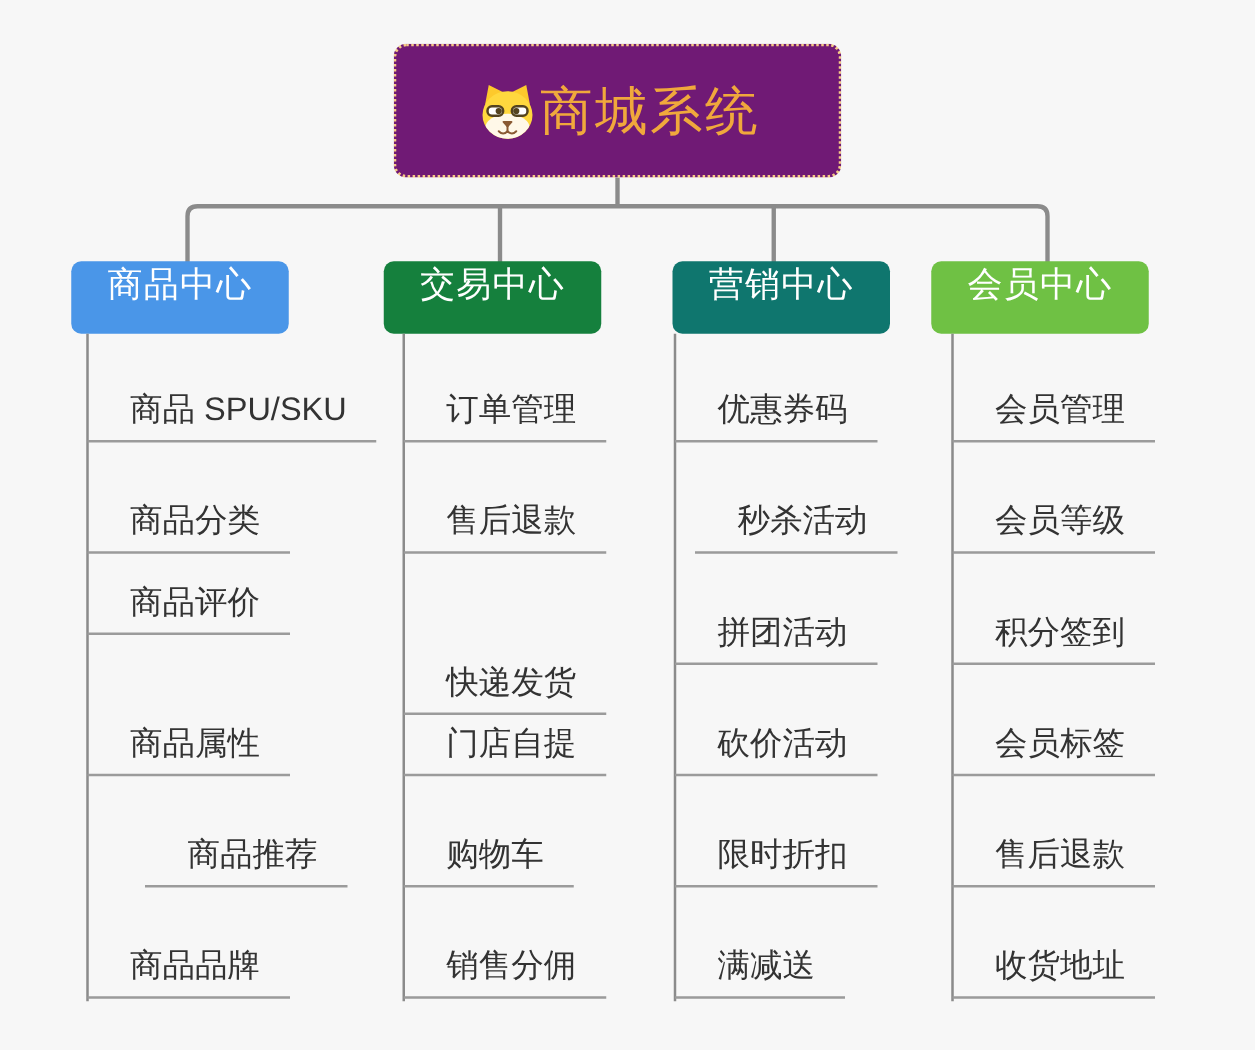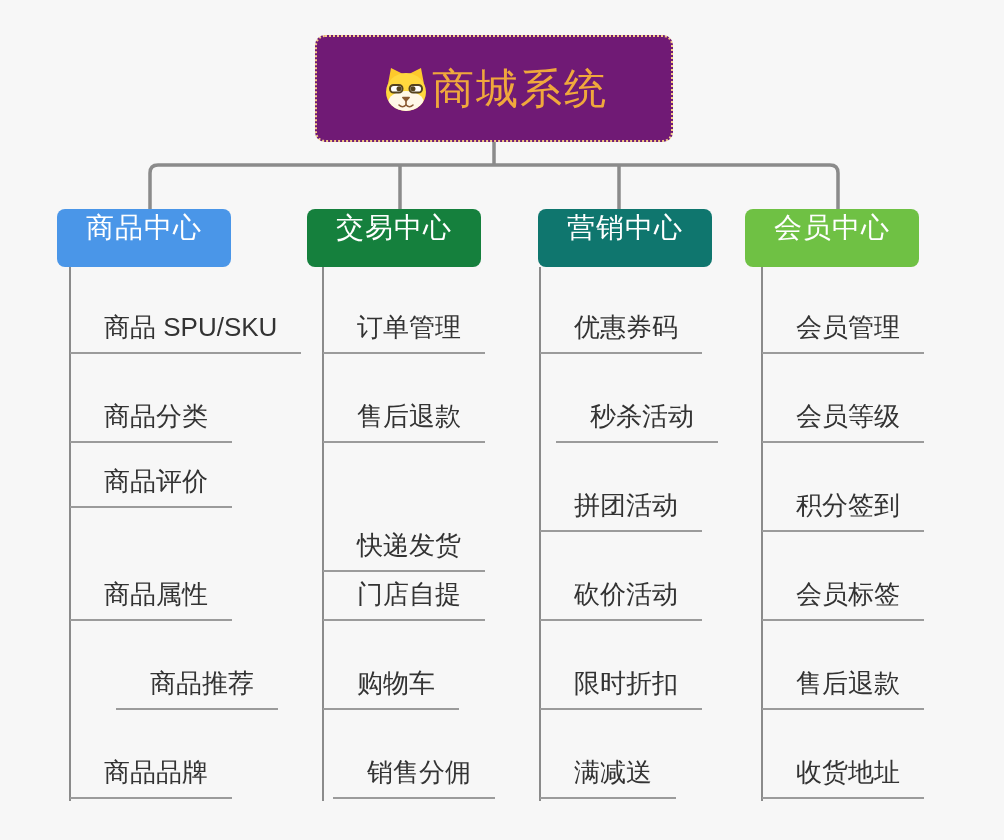--- a/index.html
+++ b/index.html
@@ -159,21 +159,21 @@
       </div>
       <div class="child-topic" style="left: 323px; top: 504px; margin-top: 24px;">
         <span class="child-topic-label">快递发货</span>
       </div>
       <div class="child-topic" style="left: 323px; top: 577px;">
         <span class="child-topic-label">门店自提</span>
       </div>
       <div class="child-topic" style="left: 323px; top: 666px; justify-content: flex-end;">
         <span class="child-topic-label">购物车</span>
       </div>
-      <div class="child-topic" style="left: 333px; top: 755px;">
+      <div class="child-topic" style="left: 323px; top: 755px;">
         <span class="child-topic-label">销售分佣</span>
       </div>
       <div class="branch-node" style="left: 526px; background: #0f766e; margin-left: 12px;">
         <span class="branch-label">营销中心</span>
       </div>
       <div class="trunk" style="left: 539px;"></div>
       <div class="child-topic" style="left: 540px; top: 310px; align-items: center;">
         <span class="child-topic-label">优惠券码</span>
       </div>
       <div class="child-topic" style="left: 540px; top: 399px; margin-left: 16px;">

